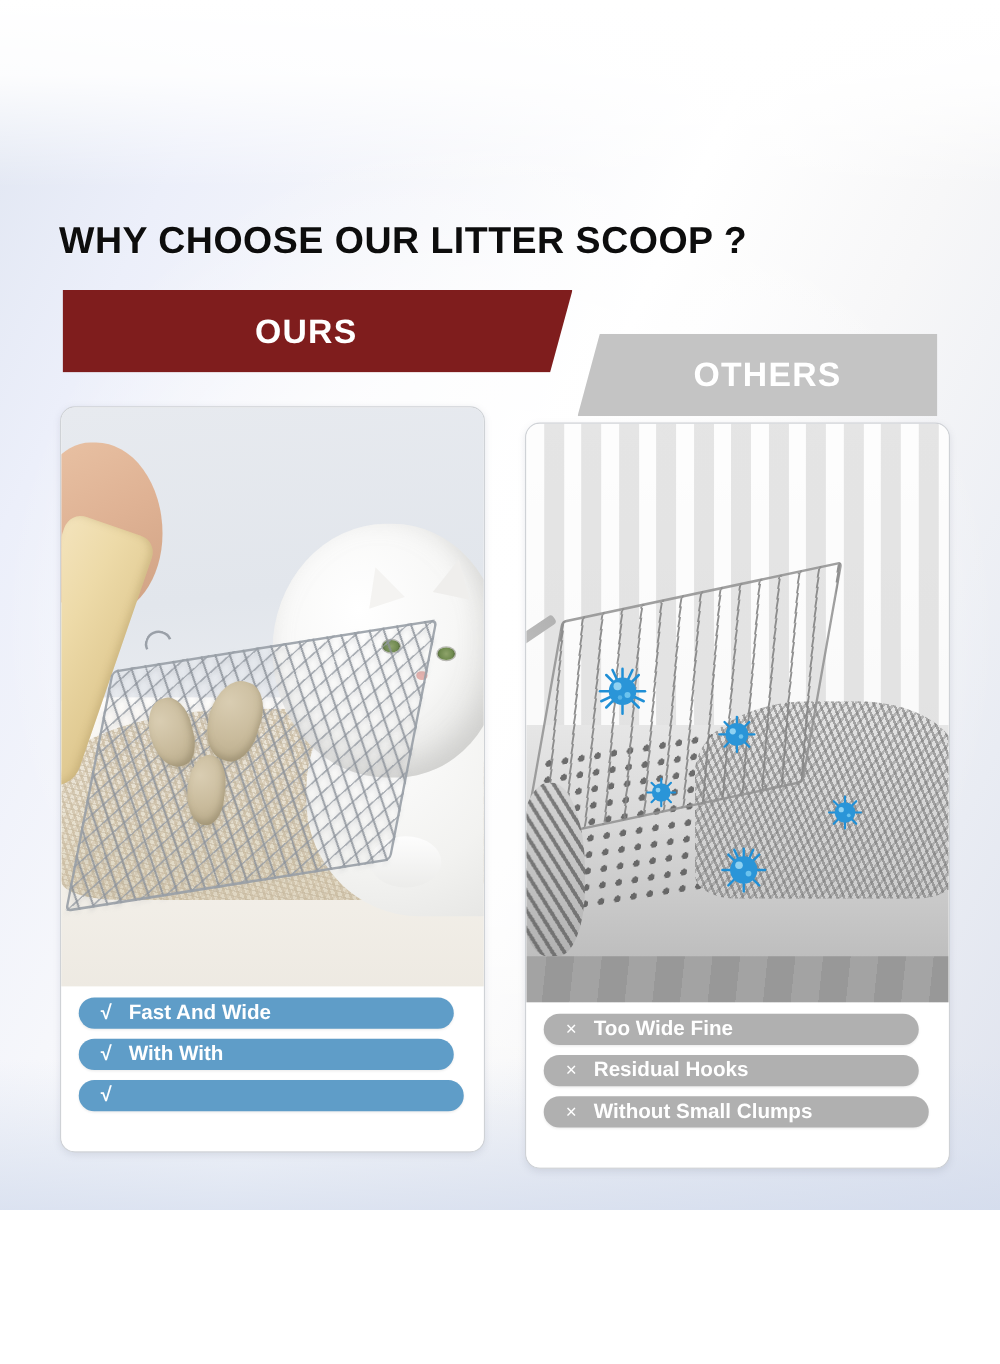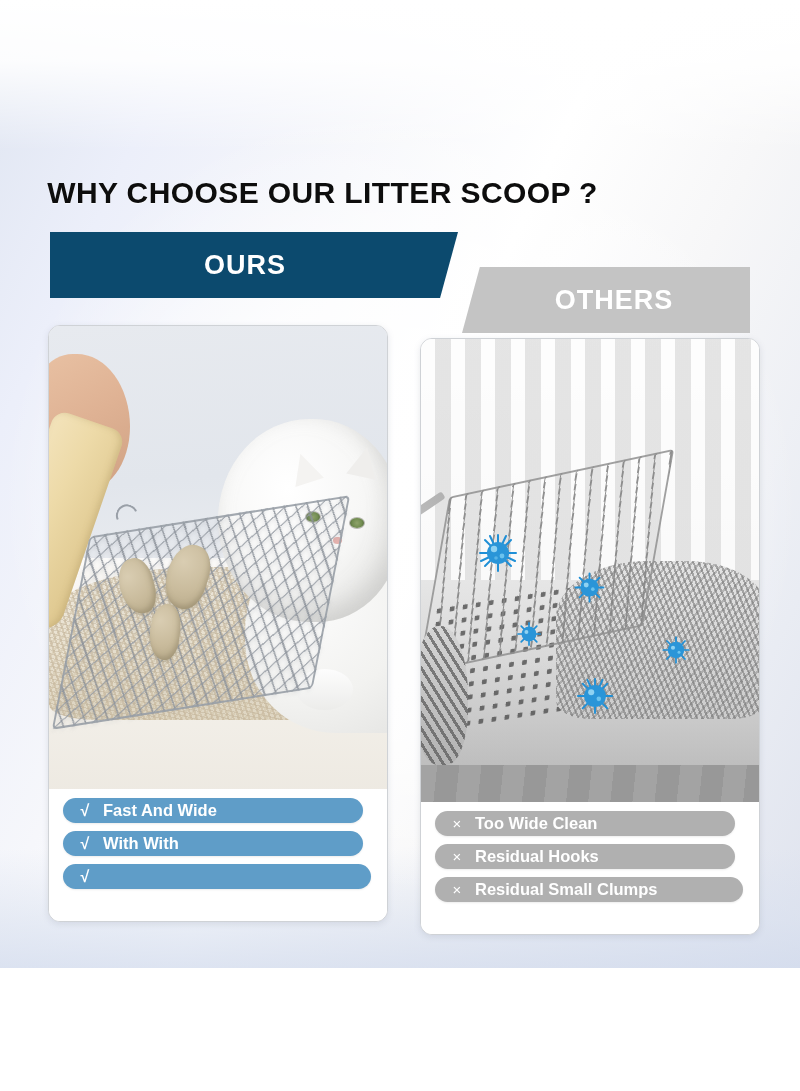--- a/index.html
+++ b/index.html
@@ -41,21 +41,21 @@
   }
 
   
   .banner{
     position:absolute;
     display:flex; align-items:center; justify-content:center;
     color:#ffffff; font-weight:bold; letter-spacing:1px;
   }
   .banner-ours{
     left:50px; top:232px; width:408px; height:66px;
-    background:#0c4a6e;
+    background:#7f1d1d;
     clip-path:polygon(0 0, 100% 0, 95.6% 100%, 0 100%);
     font-size:27px;
     padding-right:18px;
   }
   .banner-others{
     left:462px; top:267px; width:288px; height:66px;
     background:#c4c4c4;
     clip-path:polygon(6.2% 0, 100% 0, 100% 100%, 0 100%);
     font-size:27px;
     padding-left:16px;
@@ -439,26 +439,26 @@
           <circle cx="20" cy="20" r="11.5" fill="#2a95d8"></circle>
           <circle cx="16" cy="16" r="3.2" fill="#8fd2f2"></circle>
           <circle cx="24" cy="23" r="2.4" fill="#6cc3ee"></circle>
         </svg>
       </div>
     </div>
 
     <div class="caption-area">
       <div class="pill pill-bad w1">
         <span class="pill-mark">×</span>
-        <span>Too Wide Clean</span>
+        <span>Too Wide Fine</span>
       </div>
       <div class="pill pill-bad w2">
         <span class="pill-mark">×</span>
         <span>Residual Hooks</span>
       </div>
       <div class="pill pill-bad w3">
         <span class="pill-mark">×</span>
-        <span>Residual Small Clumps</span>
+        <span>Without Small Clumps</span>
       </div>
     </div>
   </div>
 
 </div>
 
 </body></html>

